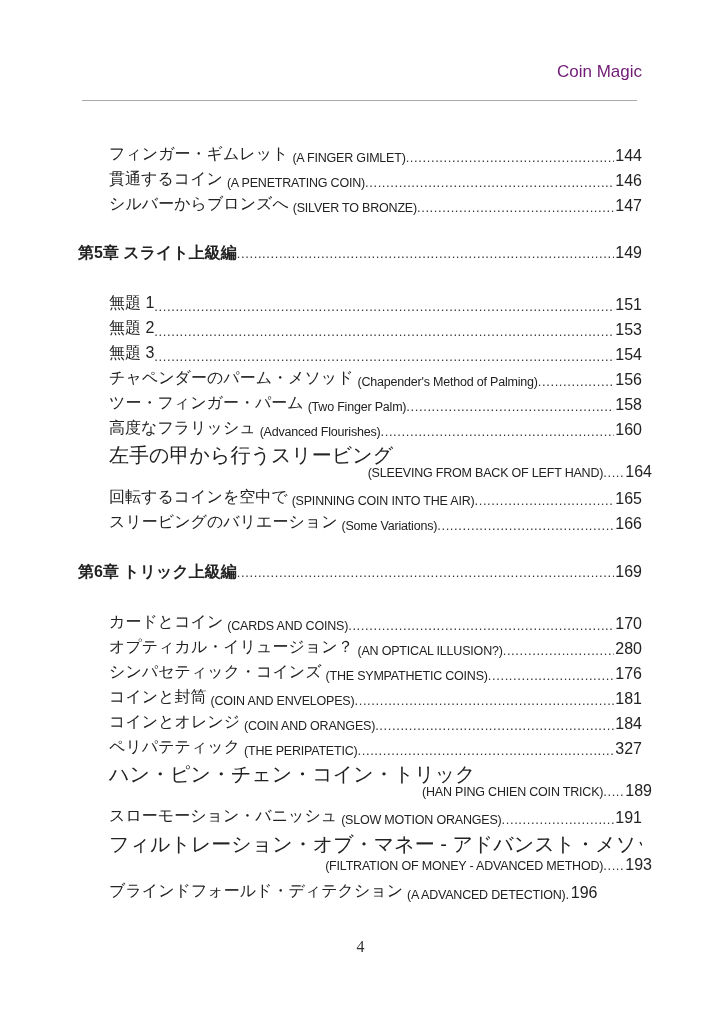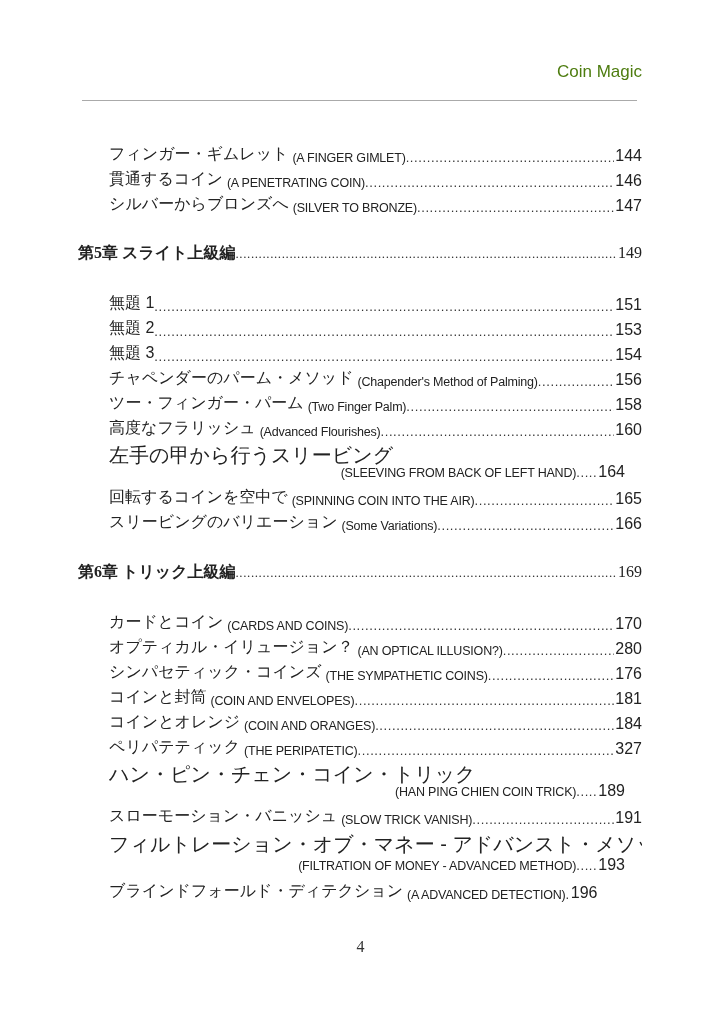--- a/index.html
+++ b/index.html
@@ -2,45 +2,45 @@
 <html><head>
   <meta charset="utf-8">
   <style>
     html, body { margin: 0; padding: 0; background: #ffffff; }
     body {
       width: 721px; height: 1024px; position: relative; overflow: hidden;
       font-family: "Liberation Sans", "DejaVu Sans", sans-serif; color: #222;
     }
     .header-title {
       position: absolute; right: 79px; top: 62px;
-      font-size: 17px; color: #4d7c0f;
+      font-size: 17px; color: #701a75;
     }
     .header-rule {
       position: absolute; left: 82px; top: 100px; width: 555px; height: 0;
       border-top: 1.5px solid #aaa;
     }
     .toc { position: absolute; left: 0; top: 0; width: 721px; }
     .row {
       position: absolute; display: flex; align-items: baseline;
       white-space: nowrap; overflow: hidden;
     }
     .row.entry { left: 109px; width: 533px; font-size: 16px; align-items: flex-end; }
-    .row.chapter { left: 78px; width: 564px; font-size: 16px; font-weight: bold; font-family: Liberation Serif, serif; }
+    .row.chapter { left: 78px; width: 564px; font-size: 16px; font-weight: bold; }
     .row .jp { flex: 0 0 auto; }
     .row .en { flex: 0 0 auto; font-size: 12.5px; margin-left: 4px; letter-spacing: -0.2px; }
     .row .dots {
       flex: 1 1 auto; overflow: hidden; font-weight: normal;
       font-size: 13px; letter-spacing: 0.6px; color: #333;
     }
     .row .dots::after {
       content: "........................................................................................................................................................................................................";
     }
     .row .page { flex: 0 0 auto; font-weight: normal; font-size: 16px; margin-left: 1px; }
     .row.continuation-jp { left: 109px; width: 533px; font-size: 20px; }
-    .row.continuation { justify-content: flex-end; left: 92px; width: 533px; text-align: right; }
+    .row.continuation { justify-content: flex-end; left: 119px; width: 533px; text-align: right; }
     .row.continuation .dots { flex: 0 0 auto; }
     .row.continuation .dots::after { content: "....."; }
     .page-number {
       position: absolute; left: 0; width: 721px; top: 938px; text-align: center;
       font-family: "Liberation Serif", "DejaVu Serif", serif; font-size: 16px; color: #333;
     }
   </style>
 </head>
 <body>
 
@@ -177,21 +177,21 @@
     <span class="jp">ハン・ピン・チェン・コイン・トリック</span>
   </div>
   <div class="row continuation" style="top:782px">
     <span class="en">(HAN PING CHIEN COIN TRICK)</span>
     <span class="dots"></span>
     <span class="page">189</span>
   </div>
 
   <div class="row entry" style="top:806px">
     <span class="jp">スローモーション・バニッシュ</span>
-    <span class="en">(SLOW TRICK VANISH)</span>
+    <span class="en">(SLOW MOTION ORANGES)</span>
     <span class="dots"></span>
     <span class="page">191</span>
   </div>
 
   <div class="row continuation-jp" style="top:831px">
     <span class="jp">フィルトレーション・オブ・マネー - アドバンスト・メソッド</span>
   </div>
   <div class="row continuation" style="top:856px">
     <span class="en">(FILTRATION OF MONEY - ADVANCED METHOD)</span>
     <span class="dots"></span>

